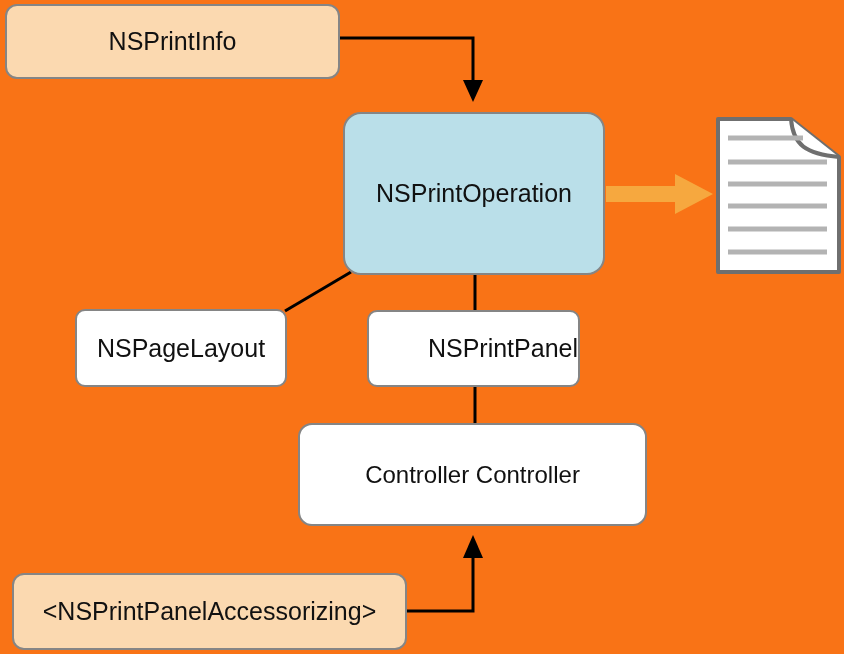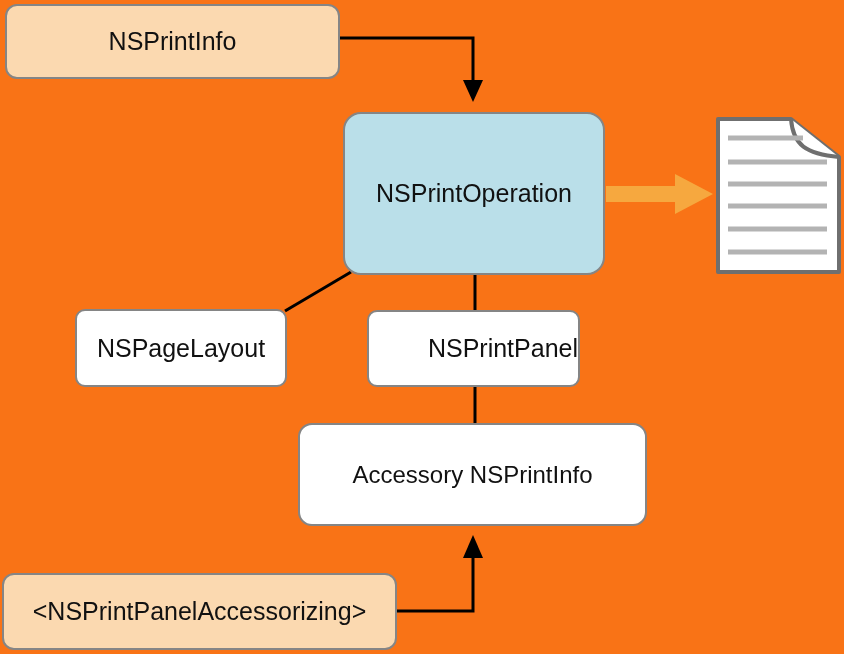--- a/index.html
+++ b/index.html
@@ -101,21 +101,21 @@
   <div class="node blue" style="left:343px; top:112px; width:262px; height:163px;">
     <span>NSPrintOperation</span>
   </div>
 
   <div class="node white" style="left:367px; top:310px; width:213px; height:77px;justify-content:flex-end;">
     <span>NSPrintPanel</span>
   </div>
 
   <div class="node white-lg" style="left:298px; top:423px; width:349px; height:103px;">
     <span class="two-line">
-      <span style="display:block">Accessory NSPrintInfo</span>
+      <span style="display:block">Controller Controller</span>
     </span>
   </div>
 
-  <div class="node peach" style="left:2px; top:573px; width:395px; height:77px;">
+  <div class="node peach" style="left:12px; top:573px; width:395px; height:77px;">
     <span>&lt;NSPrintPanelAccessorizing&gt;</span>
   </div>
 
 </div>
 
 </body></html>

